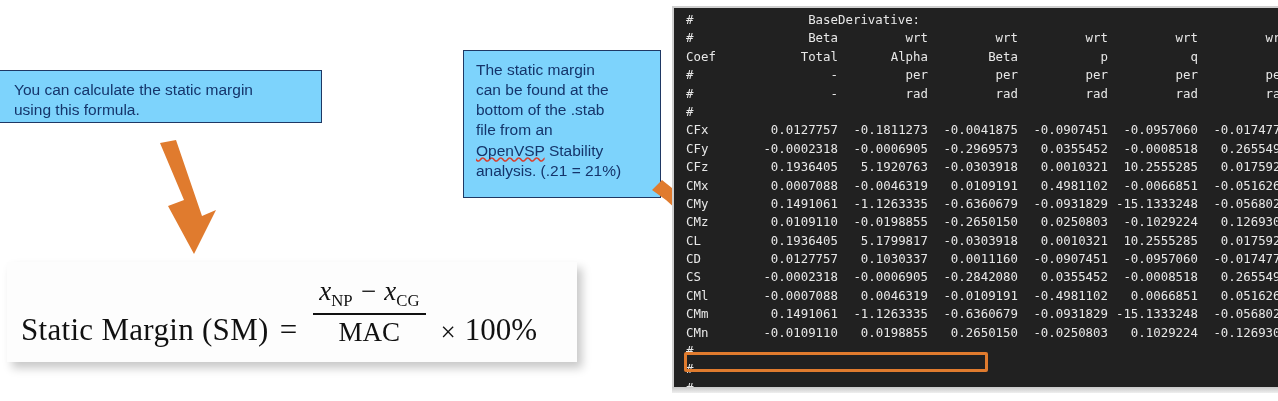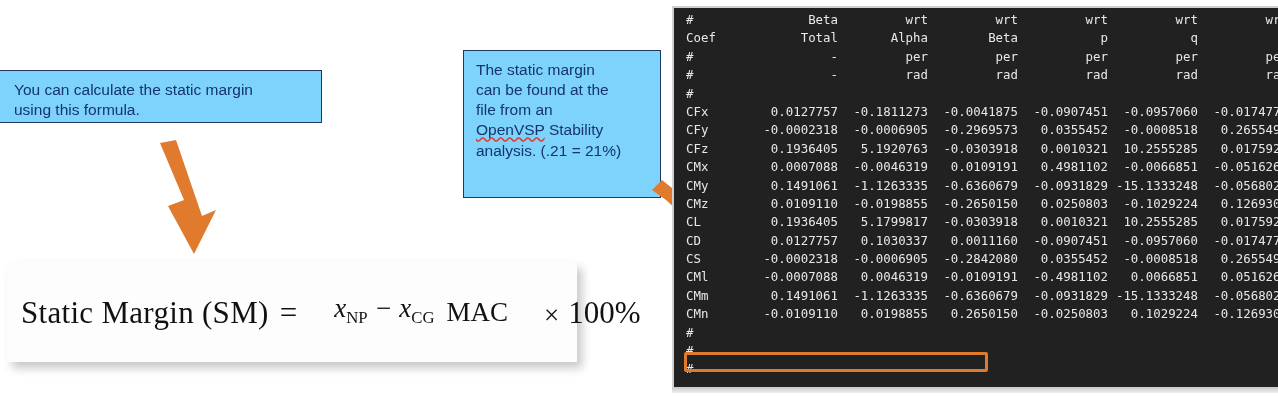--- a/index.html
+++ b/index.html
@@ -67,24 +67,24 @@
   .math {
     display: flex;
     align-items: flex-end;
     font-size: 31px;
     white-space: nowrap;
   }
   .math .lhs { letter-spacing: 0.3px; }
   .math .eq { margin: 0 11px; }
   .frac {
     display: inline-flex;
-    flex-direction: row;
+    flex-direction: column;
     align-items: center;
     vertical-align: middle;
-    margin: 0 20px;
+    margin: 0 5px;
   }
   .frac .num {
     padding: 0 6px 2px 6px;
     font-size: 27px;
     font-style: italic;
   }
   .frac .bar {
     width: 100%;
     height: 2px;
     background: #111111;
@@ -158,20 +158,21 @@
 <body>
 
 <div class="callout" id="callout-formula">
   <div>You can calculate the static margin</div>
   <div>using this formula.</div>
 </div>
 
 <div class="callout" id="callout-stab">
   <div>The static margin</div>
   <div>can be found at the</div>
+  <div>bottom of the .stab</div>
   <div>file from an</div>
   <div><span class="spellcheck">OpenVSP</span><span> Stability</span></div>
   <div>analysis. (.21 = 21%)</div>
 </div>
 
 <svg class="arrow-svg" id="arrow-left" style="left:150px; top:138px;" width="110" height="120" viewBox="0 0 110 120">
   <polygon points="10,5 26,2 52,78 66,72 44,116 18,68 34,62" fill="#e07b2e"></polygon>
 </svg>
 
 <svg class="arrow-svg" id="arrow-diagonal" style="left:650px; top:178px;" width="200" height="185" viewBox="0 0 200 185">
@@ -187,20 +188,21 @@
       <span class="bar"></span>
       <span class="den">MAC</span>
     </span>
     <span class="times">×</span>
     <span>100%</span>
   </div>
 </div>
 
 <div id="terminal">
   <div id="terminal-header">
+      <div class="trow"><span class="hdr-pad">#</span><span class="hdr-cell">Base</span><span class="hdr-cell" style="text-align: left; width: 110px;">Derivative:</span><span class="hdr-cell"></span><span class="hdr-cell"></span><span class="hdr-cell"></span><span class="hdr-cell"></span></div>
       <div class="trow"><span class="hdr-pad">#</span><span class="hdr-cell">Beta</span><span class="hdr-cell">wrt</span><span class="hdr-cell">wrt</span><span class="hdr-cell">wrt</span><span class="hdr-cell">wrt</span><span class="hdr-cell">wrt</span></div>
       <div class="trow"><span class="hdr-pad">Coef</span><span class="hdr-cell">Total</span><span class="hdr-cell">Alpha</span><span class="hdr-cell">Beta</span><span class="hdr-cell">p</span><span class="hdr-cell">q</span><span class="hdr-cell">r</span></div>
       <div class="trow"><span class="hdr-pad">#</span><span class="hdr-cell">-</span><span class="hdr-cell">per</span><span class="hdr-cell">per</span><span class="hdr-cell">per</span><span class="hdr-cell">per</span><span class="hdr-cell">per</span></div>
       <div class="trow"><span class="hdr-pad">#</span><span class="hdr-cell">-</span><span class="hdr-cell">rad</span><span class="hdr-cell">rad</span><span class="hdr-cell">rad</span><span class="hdr-cell">rad</span><span class="hdr-cell">rad</span></div>
       <div class="trow"><span class="hdr-pad">#</span><span class="hdr-cell"></span><span class="hdr-cell"></span><span class="hdr-cell"></span><span class="hdr-cell"></span><span class="hdr-cell"></span><span class="hdr-cell"></span></div>
     </div>
   <div id="terminal-rows">
       <div class="trow"><span class="c-label">CFx</span><span class="c-num">0.0127757</span><span class="c-num">-0.1811273</span><span class="c-num">-0.0041875</span><span class="c-num">-0.0907451</span><span class="c-num">-0.0957060</span><span class="c-num">-0.0174770</span></div>
       <div class="trow"><span class="c-label">CFy</span><span class="c-num">-0.0002318</span><span class="c-num">-0.0006905</span><span class="c-num">-0.2969573</span><span class="c-num">0.0355452</span><span class="c-num">-0.0008518</span><span class="c-num">0.2655492</span></div>
       <div class="trow"><span class="c-label">CFz</span><span class="c-num">0.1936405</span><span class="c-num">5.1920763</span><span class="c-num">-0.0303918</span><span class="c-num">0.0010321</span><span class="c-num">10.2555285</span><span class="c-num">0.0175923</span></div>

